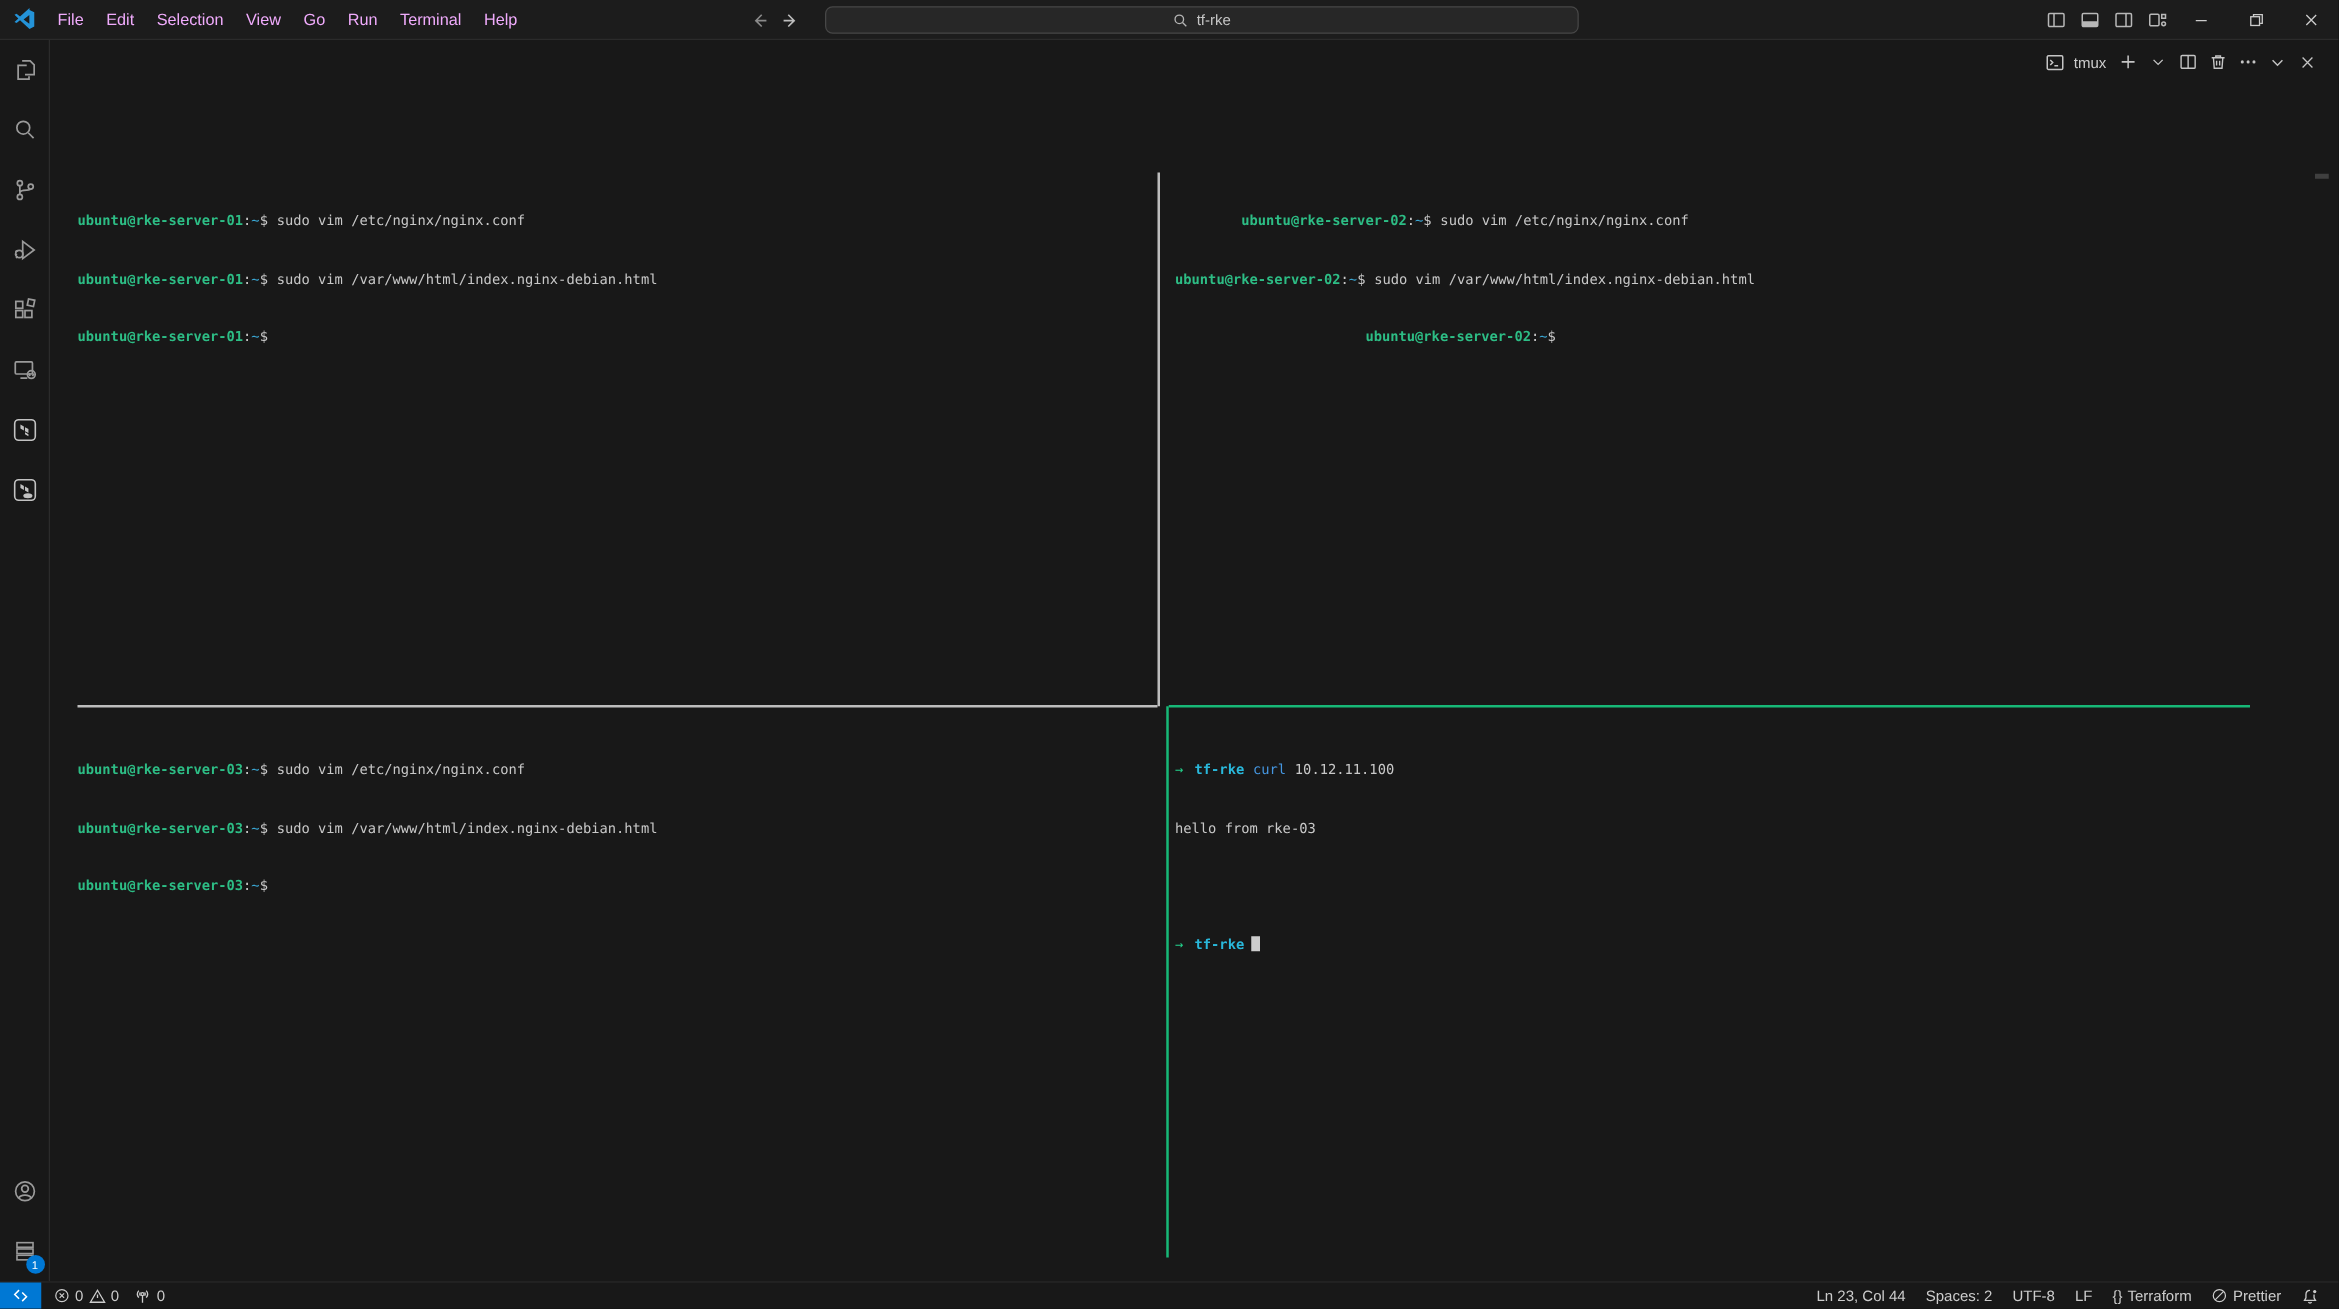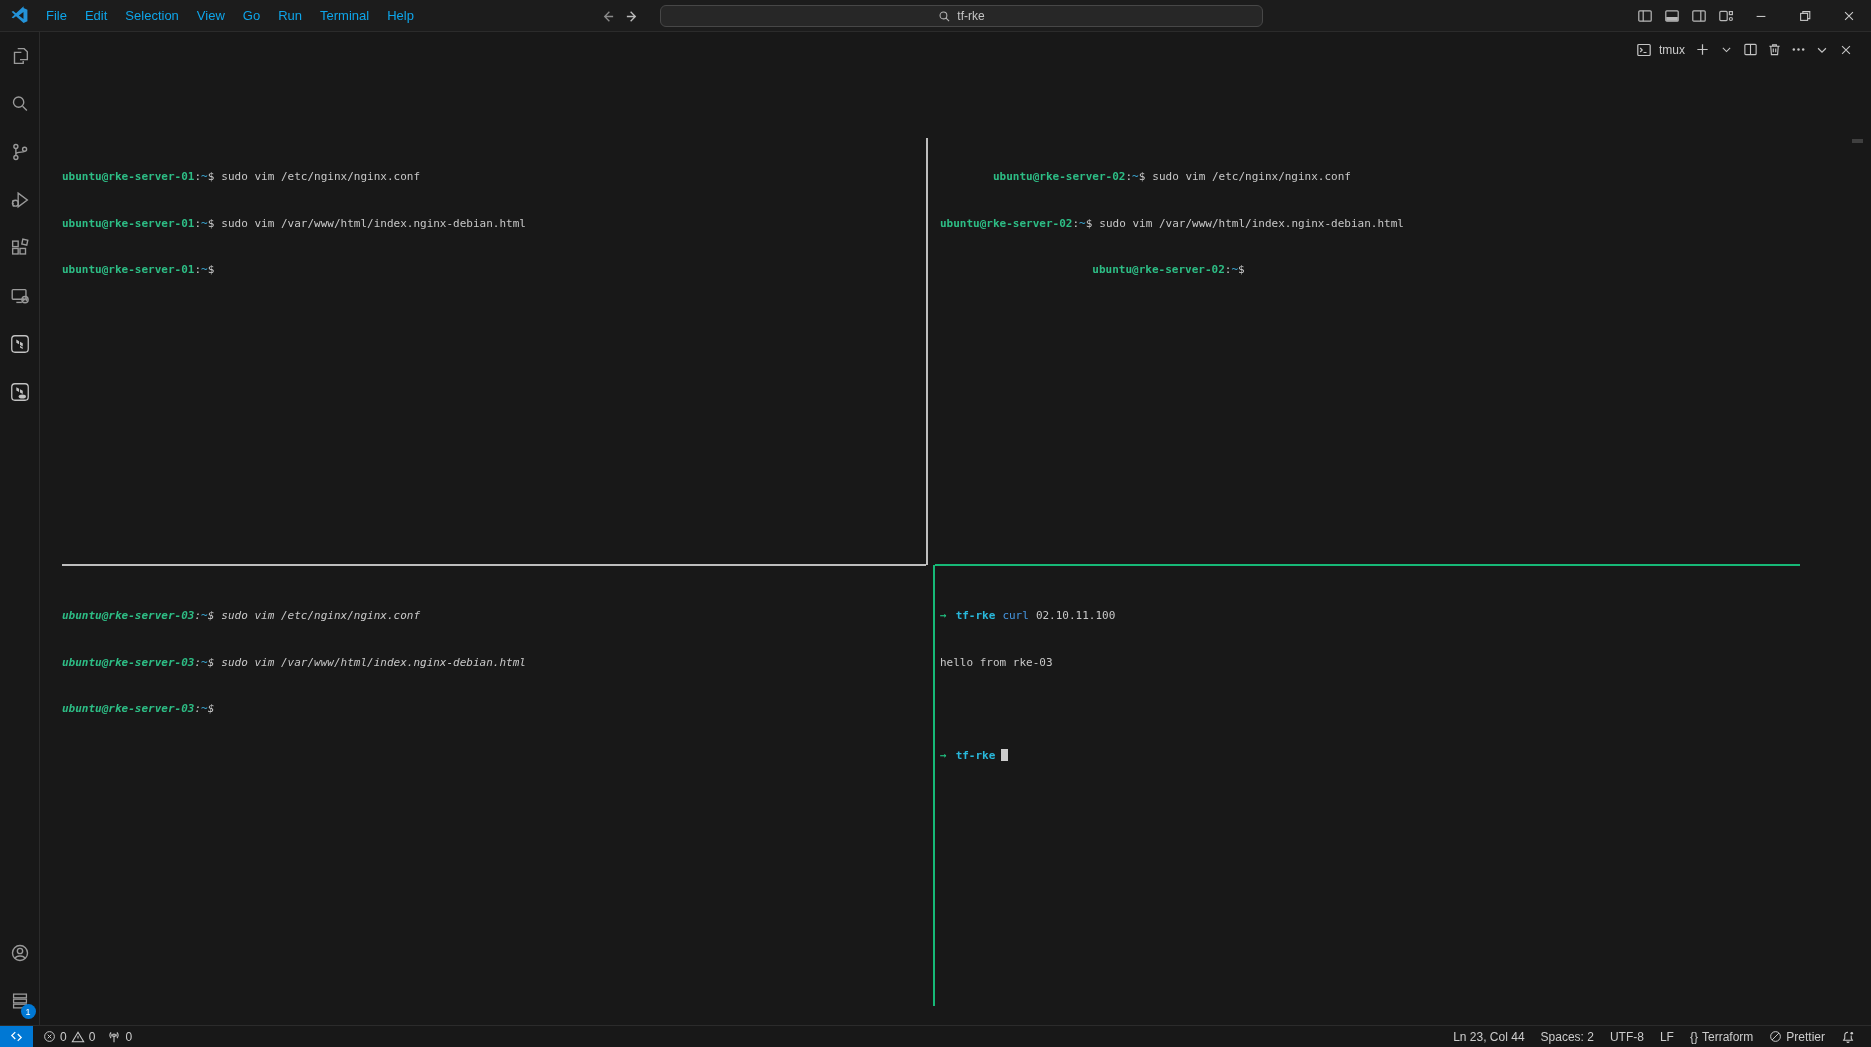--- a/index.html
+++ b/index.html
@@ -4,21 +4,21 @@
 <style>
   * { margin:0; padding:0; box-sizing:border-box; }
   html,body { background:#101010; }
   body { width:1871px; height:1047px; font-family:"Liberation Sans", sans-serif; }
   .app { position:relative; width:1871px; height:1047px; background:#181818; overflow:hidden; }
 
   
   .titlebar { position:relative; height:32px; background:#1c1c1c; border-bottom:1px solid #2b2b2b; display:flex; align-items:center; }
   .logo { width:20px; height:20px; margin:0 8px 0 9px; display:flex; align-items:center; justify-content:center; }
   .menus { display:flex; align-items:center; height:100%; }
-  .menu-item { padding:0 9px; font-size:13px; color:#0ea5e9; height:100%; display:flex; align-items:center; cursor:default; }
+  .menu-item { padding:0 9px; font-size:13px; color:#f0abfc; height:100%; display:flex; align-items:center; cursor:default; }
   .nav-arrows { position:absolute; left:600px; top:0; height:32px; display:flex; align-items:center; gap:10px; color:#9a9a9a; font-size:15px; }
   .searchbox { position:absolute; left:660px; top:5px; width:603px; height:22px; background:#272727; border:1px solid #474747; border-radius:6px; display:flex; align-items:center; justify-content:center; gap:6px; color:#c5c5c5; font-size:12px; }
   .win-icons { position:absolute; right:0; top:0; height:32px; display:flex; align-items:center; }
   .layout-btn { width:27px; height:32px; display:flex; align-items:center; justify-content:center; color:#b8b8b8; }
   .win-btn { width:44px; height:32px; display:flex; align-items:center; justify-content:center; color:#cccccc; }
 
   
   .main { display:flex; height:993px; }
   .activitybar { width:40px; background:#181818; border-right:1px solid #2b2b2b; display:flex; flex-direction:column; align-items:center; }
   .act-icon { width:40px; height:48px; display:flex; align-items:center; justify-content:center; color:#9a9a9a; position:relative; }
@@ -300,28 +300,28 @@
           <div class="tl"><span class="u">ubuntu@rke-server-01</span><span class="w">:</span><span class="t">~</span><span class="w">$</span><span class="w c">sudo vim /var/www/html/index.nginx-debian.html</span></div>
           <div class="tl"><span class="u">ubuntu@rke-server-01</span><span class="w">:</span><span class="t">~</span><span class="w">$</span><span class="w c"></span></div>
         </div>
 
         <div class="pane" style="left:900px; top:71px;text-align:center;">
           <div class="tl"><span class="u">ubuntu@rke-server-02</span><span class="w">:</span><span class="t">~</span><span class="w">$</span><span class="w c">sudo vim /etc/nginx/nginx.conf</span></div>
           <div class="tl"><span class="u">ubuntu@rke-server-02</span><span class="w">:</span><span class="t">~</span><span class="w">$</span><span class="w c">sudo vim /var/www/html/index.nginx-debian.html</span></div>
           <div class="tl"><span class="u">ubuntu@rke-server-02</span><span class="w">:</span><span class="t">~</span><span class="w">$</span><span class="w c"></span></div>
         </div>
 
-        <div class="pane" style="left:22px; top:510px;font-style:italic;">
+        <div class="pane" style="left:22px; top:510px;">
           <div class="tl"><span class="u">ubuntu@rke-server-03</span><span class="w">:</span><span class="t">~</span><span class="w">$</span><span class="w c">sudo vim /etc/nginx/nginx.conf</span></div>
           <div class="tl"><span class="u">ubuntu@rke-server-03</span><span class="w">:</span><span class="t">~</span><span class="w">$</span><span class="w c">sudo vim /var/www/html/index.nginx-debian.html</span></div>
           <div class="tl"><span class="u">ubuntu@rke-server-03</span><span class="w">:</span><span class="t">~</span><span class="w">$</span><span class="w c"></span></div>
         </div>
 
         <div class="pane" style="left:900px; top:510px;">
-          <div class="tl"><span class="arrow">→</span><span class="dir">tf-rke</span><span class="zcmd">curl</span><span class="w zarg">02.10.11.100</span></div>
+          <div class="tl"><span class="arrow">→</span><span class="dir">tf-rke</span><span class="zcmd">curl</span><span class="w zarg">10.12.11.100</span></div>
           <div class="tl"><span class="w">hello from rke-03</span></div>
           <div class="tl"></div>
           <div class="tl"><span class="arrow">→</span><span class="dir">tf-rke</span><span class="cursor"></span></div>
         </div>
 
         <div class="vd-gray"></div>
         <div class="vd-green"></div>
         <div class="hd-gray"></div>
         <div class="hd-green"></div>
         <div class="scroll-marker"></div>

